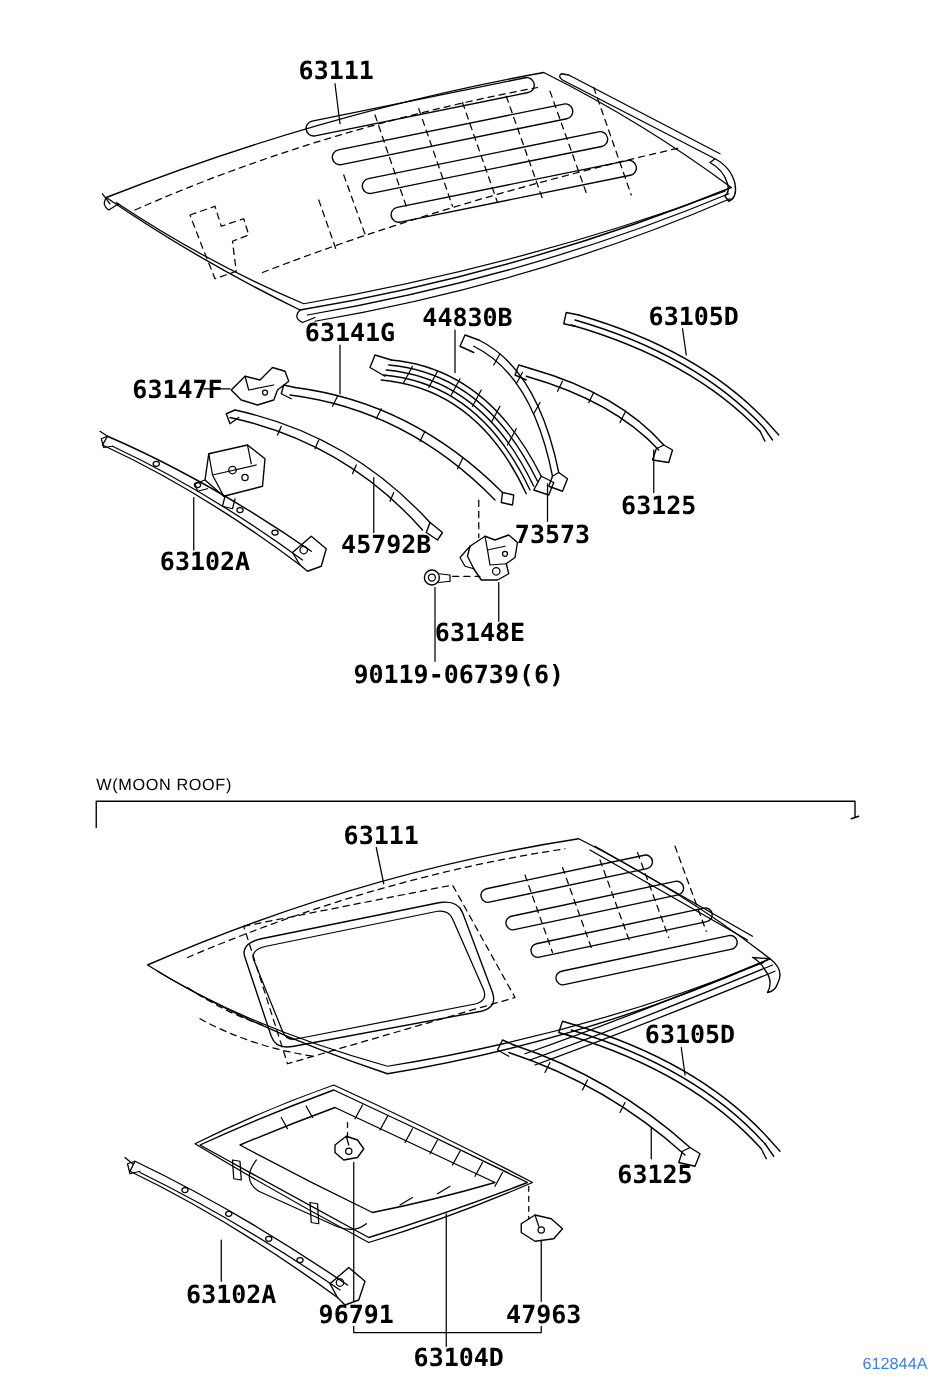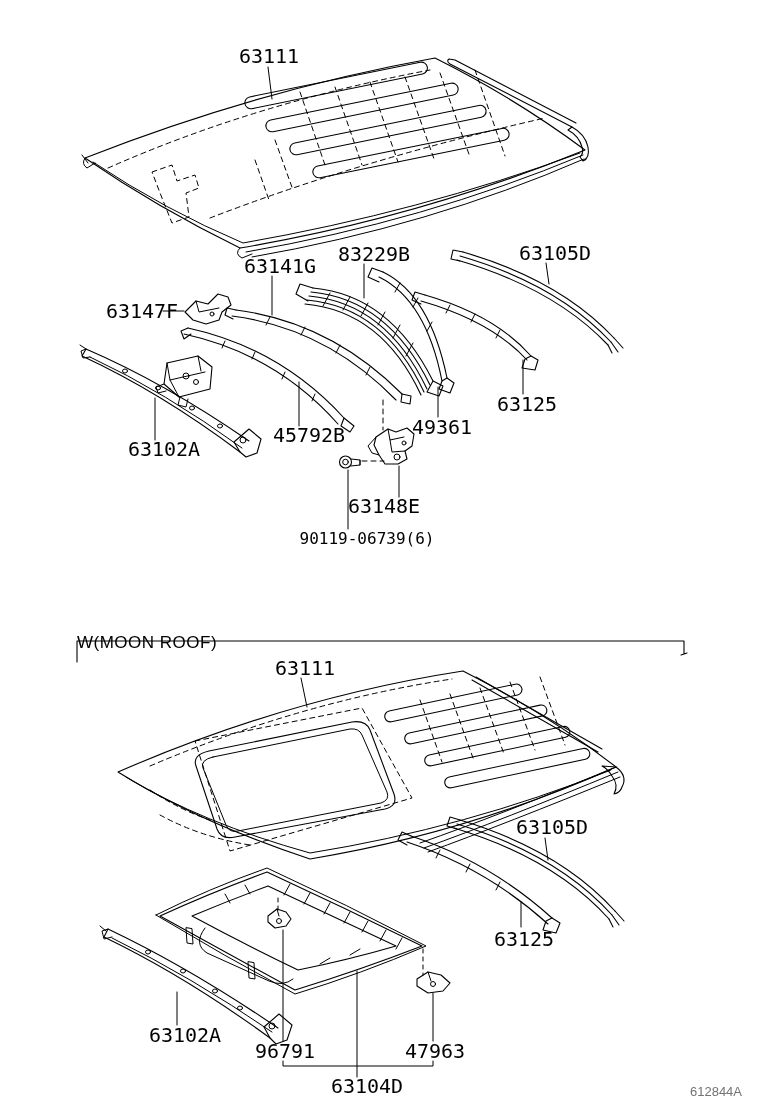--- a/index.html
+++ b/index.html
@@ -1,25 +1,25 @@
 <!DOCTYPE html>
 <html><head>
 <meta charset="utf-8">
 <style>
   html,body{margin:0;padding:0;background:#fff;}
   #stage{position:relative;width:760px;height:1112px;background:#fff;overflow:hidden;
          font-family:"DejaVu Sans Mono",monospace;}
   #art{position:absolute;left:0;top:0;}
-  .pn{position:absolute;transform:translate(-50%,-50%);font-weight:normal;font-size:20px;
+  .pn{position:absolute;transform:translate(-50%,-50%);font-weight:bold;font-size:20px;
       color:#000;white-space:nowrap;letter-spacing:0px;line-height:1;}
-  .pn.small{font-size:16px;}
-  .caption{position:absolute;font-family:"Liberation Sans",sans-serif;font-size:17px;
-      color:#000;white-space:nowrap;letter-spacing:.5px;margin-top:13px;}
+  .pn.small{font-size:20px;}
+  .caption{position:absolute;font-family:"Liberation Sans",sans-serif;font-size:13px;
+      color:#000;white-space:nowrap;letter-spacing:.5px;}
   .code{position:absolute;transform:translate(-50%,-50%);font-family:"Liberation Sans",sans-serif;
-      font-size:13px;color:#737373;white-space:nowrap;}
+      font-size:13px;color:#3b82f6;white-space:nowrap;}
 </style>
 </head>
 <body>
 
 <div id="stage">
 
 <svg id="art" width="760" height="1112" viewBox="0 0 760 1112" fill="none" stroke="#000" stroke-width="1.1" stroke-linecap="round" stroke-linejoin="round">
 
   <g>
     <path d="M85,158 Q258,90 435,58 Q515,98 585,150 Q418,218 240,248 Q158,208 85,158 Z"></path>
@@ -220,26 +220,26 @@
     <path d="M177,1025 V992"></path>
     <path d="M283,930 V1041"></path>
     <path d="M433,993 V1041"></path>
     <path d="M283,1061 V1066 H433 V1061"></path>
     <path d="M357,971 V1077"></path>
   </g>
 </svg>
 
   <div class="pn" style="left:269px;top:56px">63111</div>
   <div class="pn" style="left:280px;top:266px">63141G</div>
-  <div class="pn" style="left:374px;top:254px">83229B</div>
+  <div class="pn" style="left:374px;top:254px">44830B</div>
   <div class="pn" style="left:555px;top:253px">63105D</div>
   <div class="pn" style="left:142px;top:311px">63147F</div>
   <div class="pn" style="left:164px;top:449px">63102A</div>
   <div class="pn" style="left:309px;top:435px">45792B</div>
-  <div class="pn" style="left:442px;top:427px">49361</div>
+  <div class="pn" style="left:442px;top:427px">73573</div>
   <div class="pn" style="left:527px;top:404px">63125</div>
   <div class="pn" style="left:384px;top:506px">63148E</div>
   <div class="pn small" style="left:367px;top:539px">90119-06739(6)</div>
 
   <div class="caption" style="left:77px;top:620px">W(MOON ROOF)</div>
 
   <div class="pn" style="left:305px;top:668px">63111</div>
   <div class="pn" style="left:552px;top:827px">63105D</div>
   <div class="pn" style="left:524px;top:939px">63125</div>
   <div class="pn" style="left:185px;top:1035px">63102A</div>

